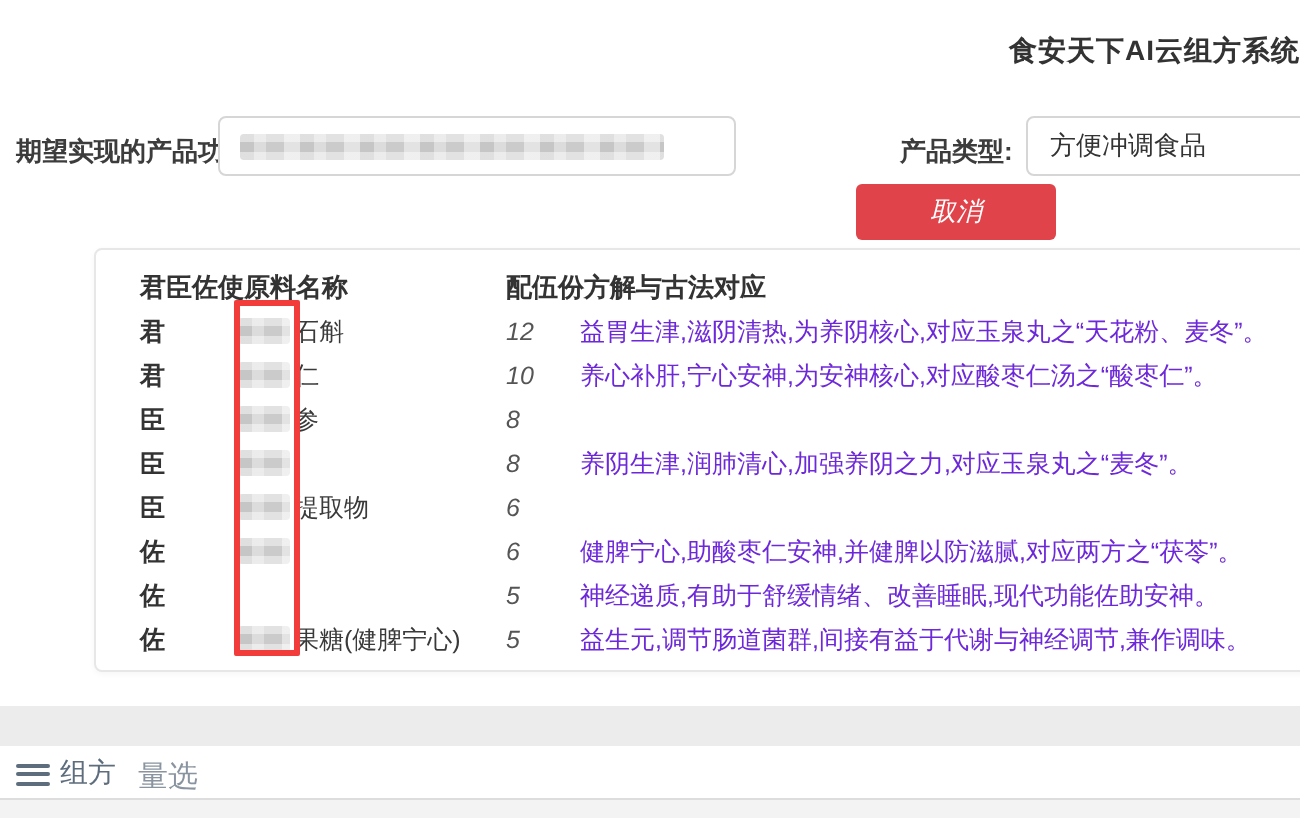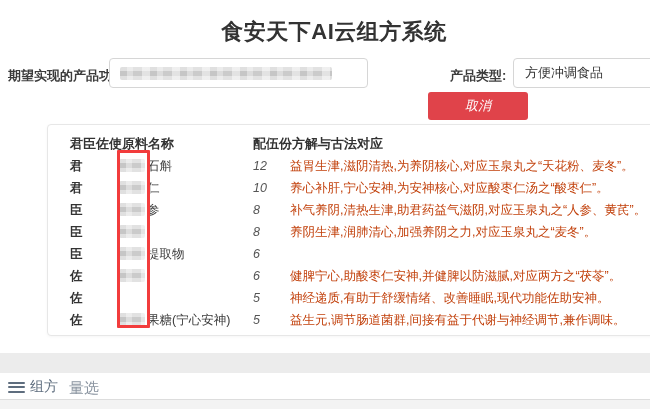--- a/index.html
+++ b/index.html
@@ -1,20 +1,20 @@
 <!DOCTYPE html>
 <html><head>
 <meta charset="utf-8">
 <style>
   html,body{margin:0;padding:0;}
   body{font-family:"Liberation Sans","DejaVu Sans",sans-serif;background:#fff;}
   .page{position:relative;width:650px;height:409px;overflow:hidden;background:#fff;}
 
-  .title{position:absolute;top:17px;left:0;right:0;margin:0;text-align:center;
-    font-size:22px;font-weight:bold;color:#333;letter-spacing:.5px;text-indent:18px;}
+  .title{position:absolute;top:17px;left:0;right:0;margin:0;text-align:right;
+    font-size:14px;font-weight:bold;color:#333;letter-spacing:.5px;text-indent:18px;}
 
   .lbl{position:absolute;font-size:13px;font-weight:bold;color:#3c3c3c;top:67px;}
   .lbl-func{left:8px;}
   .lbl-type{left:450px;}
 
   .inputbox{position:absolute;top:58px;height:30px;box-sizing:border-box;
     border:1px solid #d6d6d6;border-radius:4px;background:#fff;}
   .func-input{left:109px;width:259px;}
   .type-select{left:513px;width:152px;font-size:13px;color:#333;
     line-height:28px;padding-left:11px;}
@@ -34,21 +34,21 @@
     border:1px solid #e7e7e7;border-radius:4px;background:#fff;box-shadow:0 1px 3px rgba(0,0,0,.04);margin-left:39px;}
   .thead{position:absolute;top:10px;left:0;right:0;height:20px;font-size:13px;font-weight:bold;color:#333;}
   .h1col{position:absolute;left:22px;}
   .h2col{position:absolute;left:205px;}
   .tbody{position:absolute;top:30px;left:0;right:0;}
   .trow{position:relative;height:22px;line-height:22px;font-size:12.5px;color:#555;white-space:nowrap;}
   .c-role{position:absolute;left:22px;font-weight:bold;color:#333;}
   .c-name{position:absolute;left:71px;color:#3a3a3a;}
   .row-mosaic{width:26px;height:13px;vertical-align:-2px;margin-right:2px;}
   .c-qty{position:absolute;left:205px;color:#555;font-style:italic;}
-  .c-desc{position:absolute;left:242px;color:#c2410c;text-align:center;}
+  .c-desc{position:absolute;left:242px;color:#6d28d9;text-align:center;}
 
   .red-annotation{position:absolute;left:69px;top:25px;width:27px;height:172px;
     border:3px solid #f23c3c;border-radius:1px;pointer-events:none;}
 
   .band1{position:absolute;left:0;top:353px;width:100%;height:20px;background:#ececec;}
   .footer-bar{position:absolute;left:12px;top:375px;width:100%;height:24px;background:#fff;
     display:flex;align-items:center;cursor:pointer;}
   .menu-icon{display:inline-block;margin-left:-4px;width:17px;}
   .menu-icon i{display:block;height:2px;background:#5e6d7e;margin:2.5px 0;border-radius:1px;}
   .footer-title{font-size:14px;color:#5e6d7e;margin-left:5px;}
@@ -91,21 +91,20 @@
         <div class="trow">
     <span class="c-role">君</span>
     <span class="c-name"><span class="mosaic row-mosaic"></span><span class="name-suffix">仁</span></span>
     <span class="c-qty">10</span>
     <span class="c-desc">养心补肝,宁心安神,为安神核心,对应酸枣仁汤之“酸枣仁”。</span>
   </div>
         <div class="trow">
     <span class="c-role">臣</span>
     <span class="c-name"><span class="mosaic row-mosaic"></span><span class="name-suffix">参</span></span>
     <span class="c-qty">8</span>
-    <span class="c-desc">补气养阴,清热生津,助君药益气滋阴,对应玉泉丸之“人参、黄芪”。</span>
   </div>
         <div class="trow">
     <span class="c-role">臣</span>
     <span class="c-name"><span class="mosaic row-mosaic"></span><span class="name-suffix"></span></span>
     <span class="c-qty">8</span>
     <span class="c-desc">养阴生津,润肺清心,加强养阴之力,对应玉泉丸之“麦冬”。</span>
   </div>
         <div class="trow">
     <span class="c-role">臣</span>
     <span class="c-name"><span class="mosaic row-mosaic"></span><span class="name-suffix">提取物</span></span>
@@ -117,21 +116,21 @@
     <span class="c-qty">6</span>
     <span class="c-desc">健脾宁心,助酸枣仁安神,并健脾以防滋腻,对应两方之“茯苓”。</span>
   </div>
         <div class="trow">
     <span class="c-role">佐</span>
     <span class="c-qty">5</span>
     <span class="c-desc">神经递质,有助于舒缓情绪、改善睡眠,现代功能佐助安神。</span>
   </div>
         <div class="trow">
     <span class="c-role">佐</span>
-    <span class="c-name"><span class="mosaic row-mosaic"></span><span class="name-suffix">果糖(宁心安神)</span></span>
+    <span class="c-name"><span class="mosaic row-mosaic"></span><span class="name-suffix">果糖(健脾宁心)</span></span>
     <span class="c-qty">5</span>
     <span class="c-desc">益生元,调节肠道菌群,间接有益于代谢与神经调节,兼作调味。</span>
   </div>
       </div>
     <div class="red-annotation"></div>
   </div>
 
   <div class="band1"></div>
 
   <div class="footer-bar">

